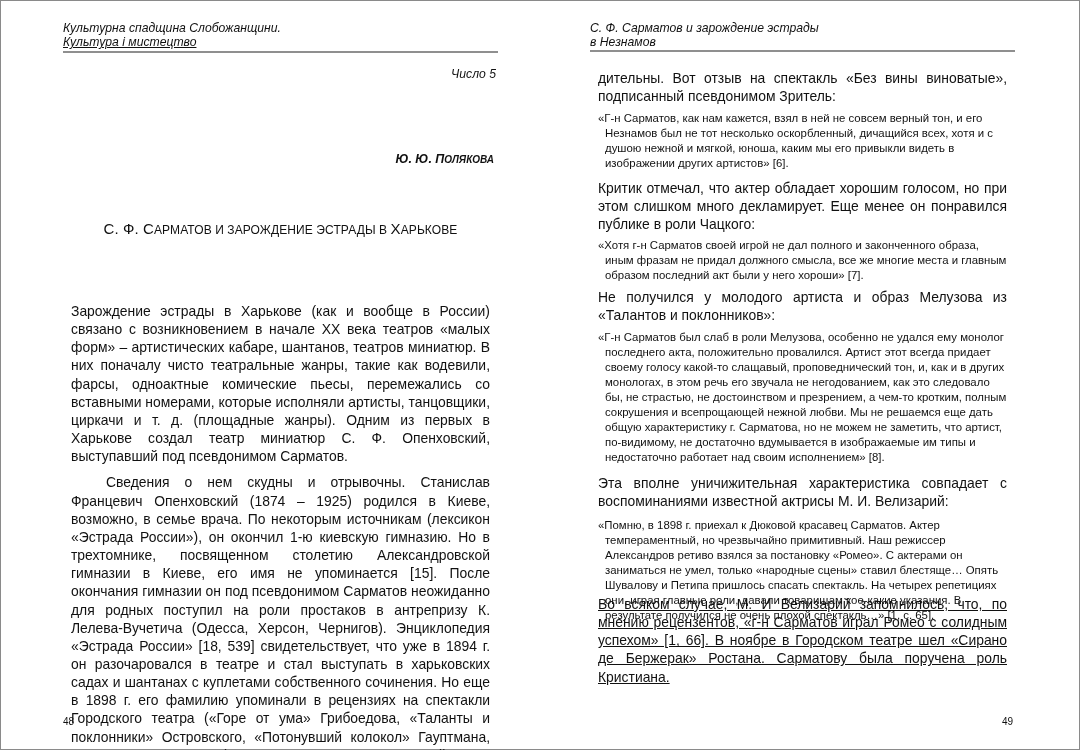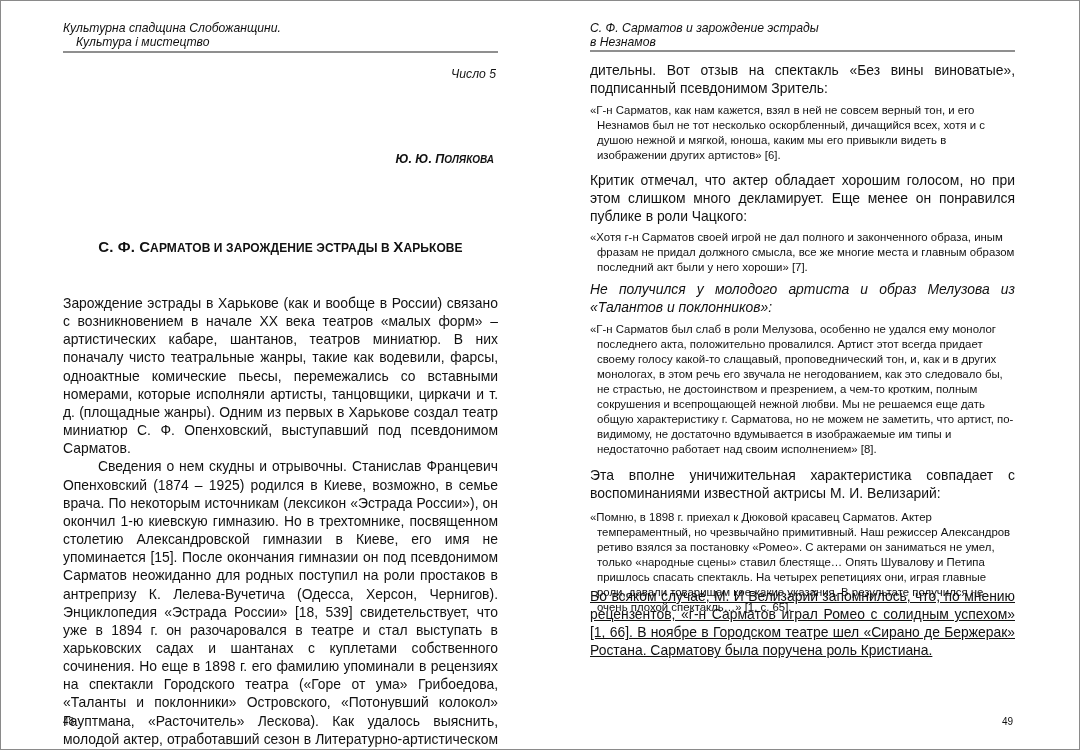--- a/index.html
+++ b/index.html
@@ -8,32 +8,32 @@
     font-family:"Liberation Sans", sans-serif; color:#111;
   }
   .frame { position:absolute; left:0; top:0; width:1078px; height:748px; border:1px solid #8a8a8a; }
   .page { position:absolute; top:0; height:720px; }
   .page.left { left:63px; width:435px; }
   .page.right { left:590px; width:425px; }
 
   .run-head { position:absolute; left:0; right:0; font-style:italic; font-size:12.2px; line-height:14px; }
   .left .run-head { top:21px; border-bottom:2px solid #8f8f8f; padding-bottom:1px; height:29px; }
   .left .run-head .l1 { position:absolute; left:0; top:0; }
-  .left .run-head .l2 { position:absolute; left:13px; top:14px; }
+  .left .run-head .l2 { position:absolute; left:0; top:14px;text-decoration:underline; }
   .left .run-head .issue { position:absolute; right:2px; top:14px;margin-top:32px; }
   .right .run-head { top:21px; border-bottom:2px solid #8f8f8f; height:29px; text-align:left; }
   .right .run-head div { padding-right:2px; }
 
   .author { position:absolute; right:4px; top:152px; font-style:italic; font-weight:bold; font-size:12.5px;margin-left:36px; }
   .author .sc { font-size:10px; }
-  .title { position:absolute; left:0; right:0; top:238px; text-align:center; font-weight:bold; font-size:15px; letter-spacing:0.1px; }
+  .title { position:absolute; left:0; right:0; top:220px; text-align:center; font-weight:normal; font-size:15px; letter-spacing:0.1px; }
   .title .sc { font-size:12px; }
 
   .body-text { position:absolute; left:0; right:0; font-size:13.9px; line-height:18.15px; text-align:justify; }
-  .body-text p { margin:0; }
+  .body-text p { margin:8px; }
   .body-text p.indent { text-indent:35px; }
   .left .body-text { top:294px; }
 
   .quote { font-size:11.4px; line-height:15px; margin-left:27px; padding-left:7px; text-indent:-7px; margin-right:2px; text-align:left; }
 
   .r-block { position:absolute; left:0; right:0; }
   .pnum { position:absolute; top:716px; font-size:10px; }
   .left .pnum { left:0; }
   .right .pnum { right:2px; }
 </style>
@@ -72,21 +72,21 @@
     </div>
   <div class="body-text r-block" style="top:103px;">
       <p class="quote">«Г-н Сарматов, как нам кажется, взял в ней не совсем верный тон, и его Незнамов был не тот несколько оскорбленный, дичащийся всех, хотя и с душою нежной и мягкой, юноша, каким мы его привыкли видеть в изображении других артистов» [6].</p>
     </div>
   <div class="body-text r-block" style="top:171px;">
       <p>Критик отмечал, что актер обладает хорошим голосом, но при этом слишком много декламирует. Еще менее он понравился публике в роли Чацкого:</p>
     </div>
   <div class="body-text r-block" style="top:230px;">
       <p class="quote">«Хотя г-н Сарматов своей игрой не дал полного и законченного образа, иным фразам не придал должного смысла, все же многие места и главным образом последний акт были у него хороши» [7].</p>
     </div>
-  <div class="body-text r-block" style="top:280px;font-style:italic;">
+  <div class="body-text r-block" style="top:280px;">
       <p>Не получился у молодого артиста и образ Мелузова из «Талантов и поклонников»:</p>
     </div>
   <div class="body-text r-block" style="top:322px;">
       <p class="quote">«Г-н Сарматов был слаб в роли Мелузова, особенно не удался ему монолог последнего акта, положительно провалился. Артист этот всегда придает своему голосу какой-то слащавый, проповеднический тон, и, как и в других монологах, в этом речь его звучала не негодованием, как это следовало бы, не страстью, не достоинством и презрением, а чем-то кротким, полным сокрушения и всепрощающей нежной любви. Мы не решаемся еще дать общую характеристику г. Сарматова, но не можем не заметить, что артист, по-видимому, не достаточно вдумывается в изображаемые им типы и недостаточно работает над своим исполнением» [8].</p>
     </div>
   <div class="body-text r-block" style="top:466px;">
       <p>Эта вполне уничижительная характеристика совпадает с воспоминаниями известной актрисы М. И. Велизарий:</p>
     </div>
   <div class="body-text r-block" style="top:510px;">
       <p class="quote">«Помню, в 1898 г. приехал к Дюковой красавец Сарматов. Актер темпераментный, но чрезвычайно примитивный. Наш режиссер Александров ретиво взялся за постановку «Ромео». С актерами он заниматься не умел, только «народные сцены» ставил блестяще… Опять Шувалову и Петипа пришлось спасать спектакль. На четырех репетициях они, играя главные роли, давали товарищам кое-какие указания. В результате получился не очень плохой спектакль…» [1, с. 65].</p>

